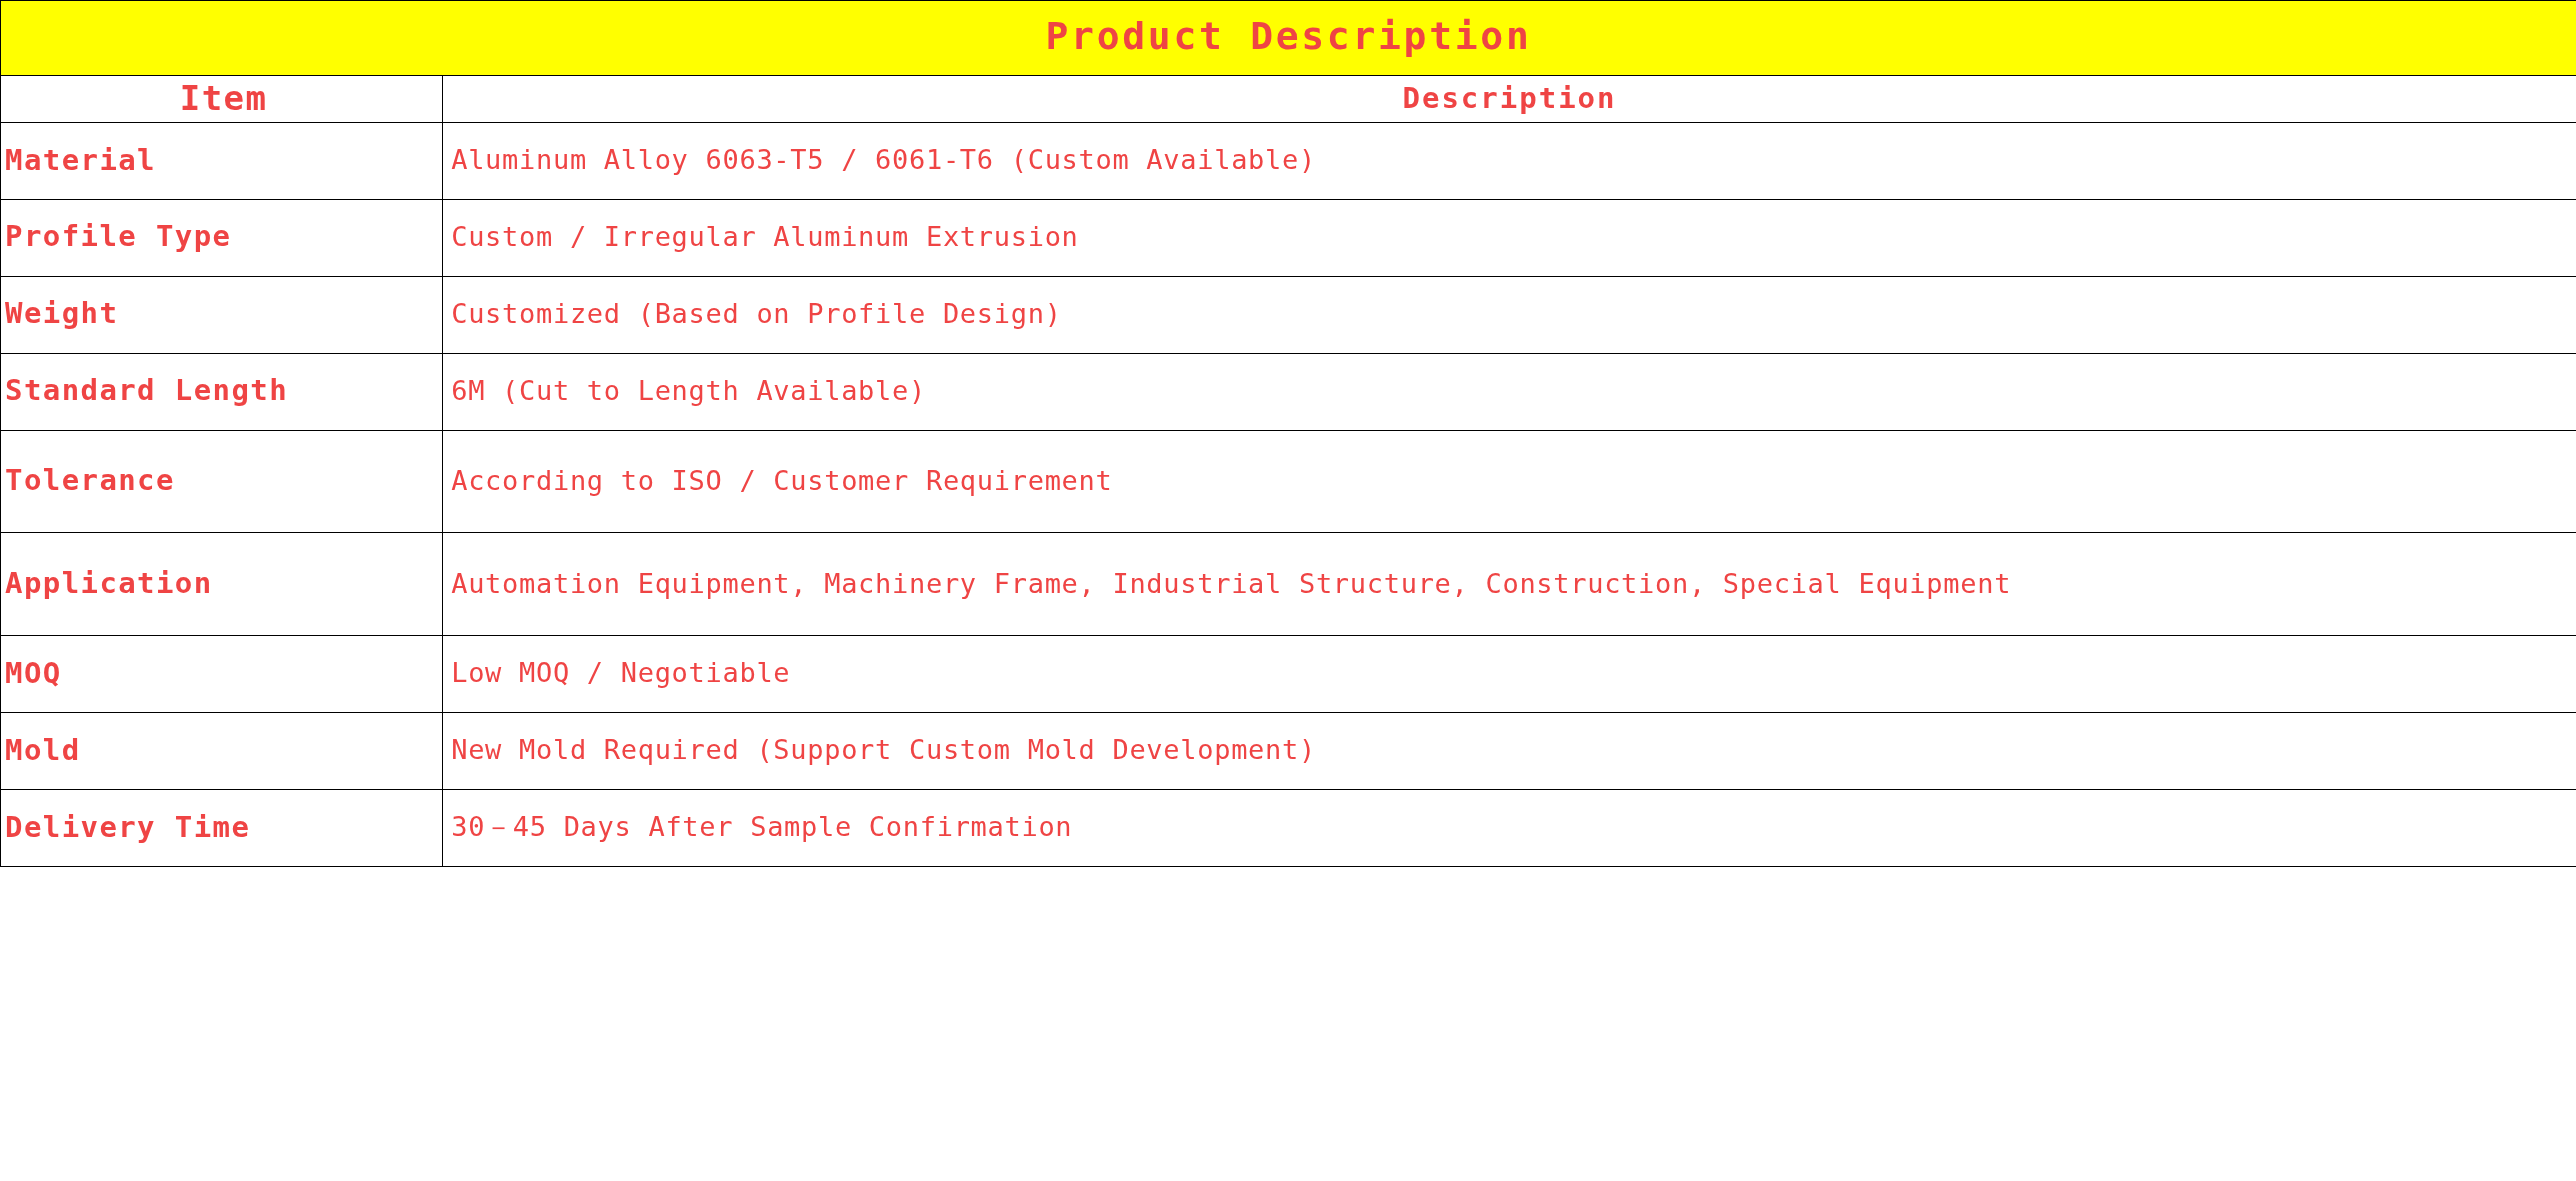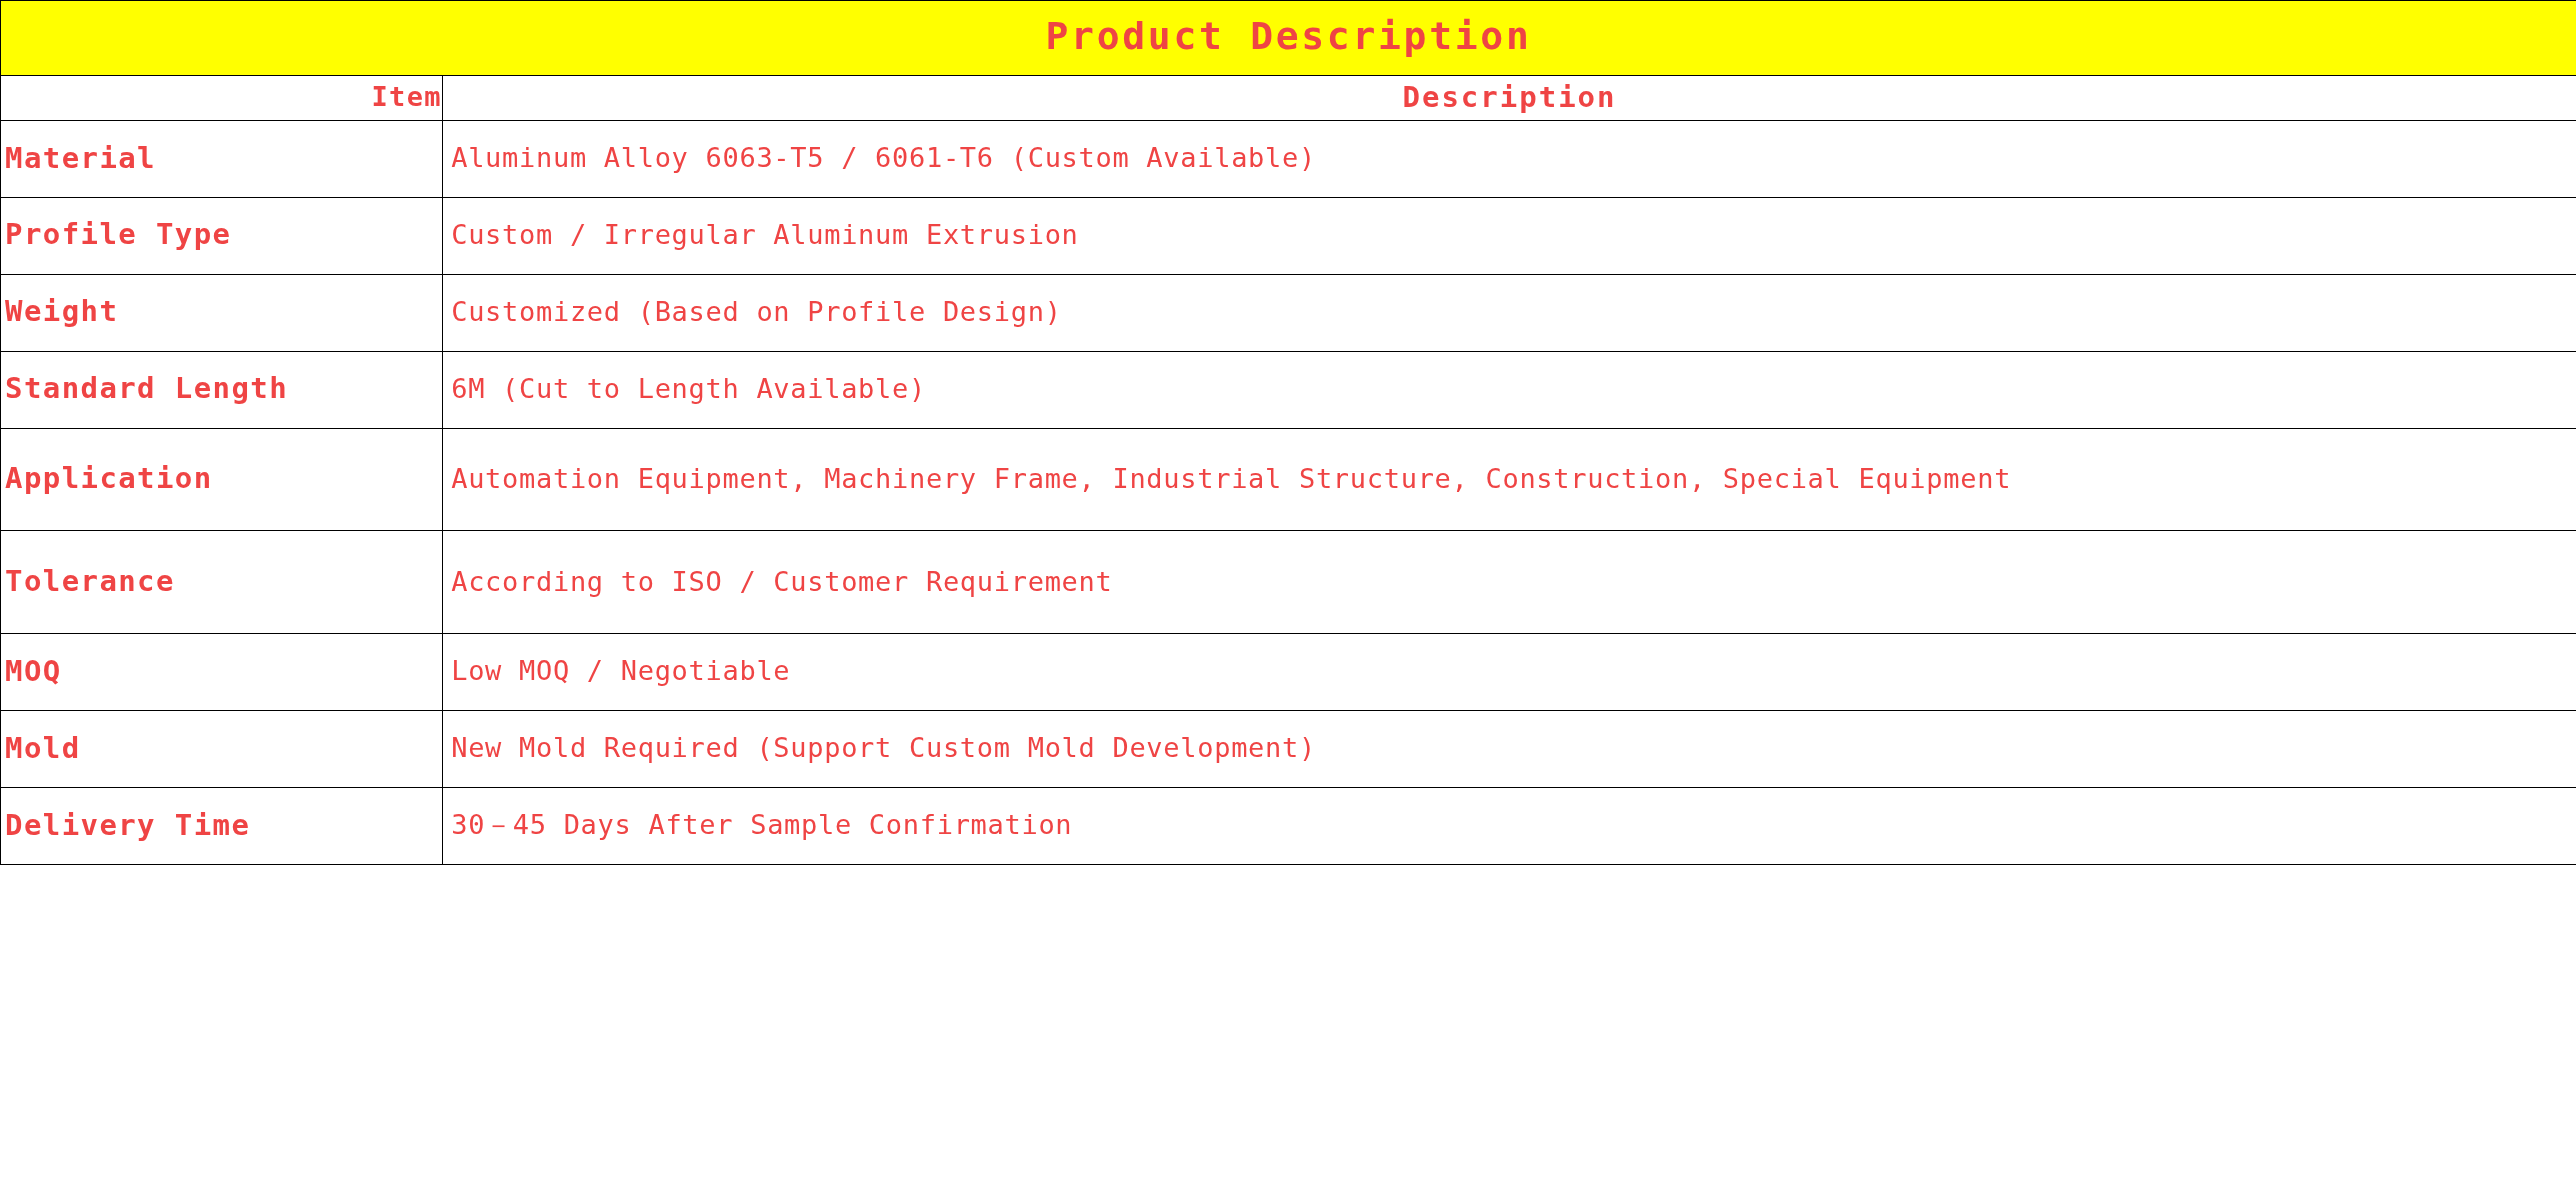--- a/index.html
+++ b/index.html
@@ -58,24 +58,24 @@
   td.desc-cell {
     font-family: "DejaVu Sans Mono", monospace;
     font-weight: 400;
     font-size: 27px;
     letter-spacing: 0.7px;
     padding: 4.1px 0 6.8px 8.2px;
     overflow: hidden;
   }
   td.head-item {
     font-weight: 700;
-    font-size: 27px;
+    font-size: 34px;
     letter-spacing: 1.4px;
     padding: 1.4px 0 4.1px 4.1px;
-    text-align: right;
+    text-align: center;
   }
   td.head-desc {
     font-weight: 700;
     font-size: 29px;
     letter-spacing: 2px;
     text-align: center;
     padding: 1.4px 0 4.1px 0;
   }
   tr.head-row td { height: 38px; }
   tr.data-row td { height: 65px; }
@@ -109,26 +109,26 @@
       </tr>
       <tr class="data-row">
         <td class="item-cell">Weight</td>
         <td class="desc-cell">Customized (Based on Profile Design)</td>
       </tr>
       <tr class="data-row">
         <td class="item-cell">Standard Length</td>
         <td class="desc-cell">6M (Cut to Length Available)</td>
       </tr>
       <tr class="tall-row">
+        <td class="item-cell">Tolerance</td>
+        <td class="desc-cell">According to ISO / Customer Requirement</td>
+      </tr>
+      <tr class="tall-row">
         <td class="item-cell">Application</td>
         <td class="desc-cell">Automation Equipment, Machinery Frame, Industrial Structure, Construction, Special Equipment</td>
-      </tr>
-      <tr class="tall-row">
-        <td class="item-cell">Tolerance</td>
-        <td class="desc-cell">According to ISO / Customer Requirement</td>
       </tr>
       <tr class="data-row">
         <td class="item-cell">MOQ</td>
         <td class="desc-cell">Low MOQ / Negotiable</td>
       </tr>
       <tr class="data-row">
         <td class="item-cell">Mold</td>
         <td class="desc-cell">New Mold Required (Support Custom Mold Development)</td>
       </tr>
       <tr class="data-row">

